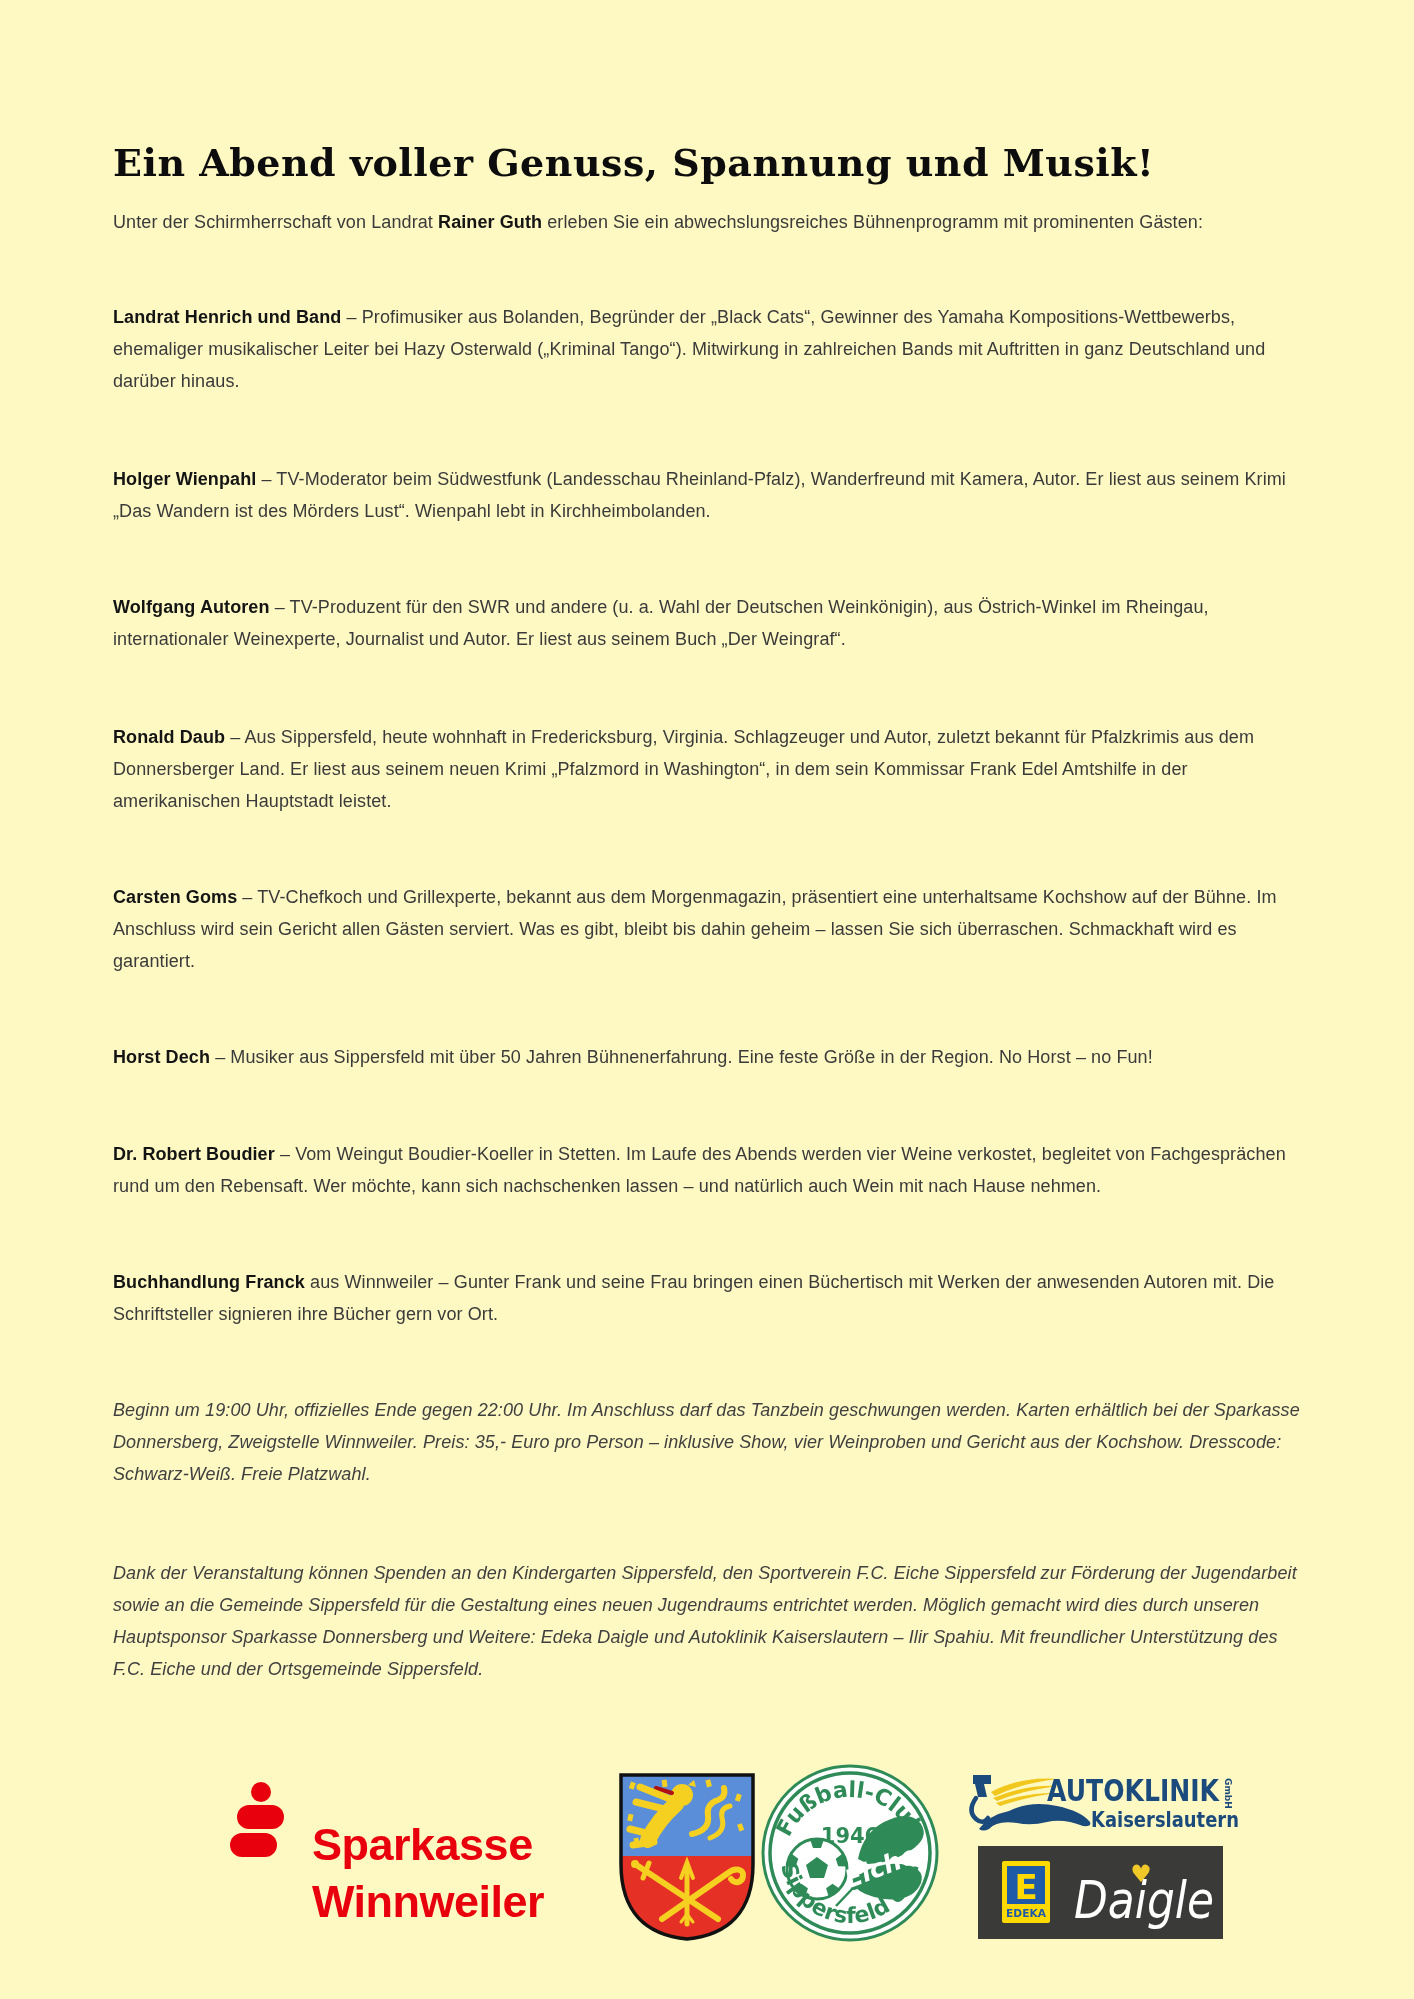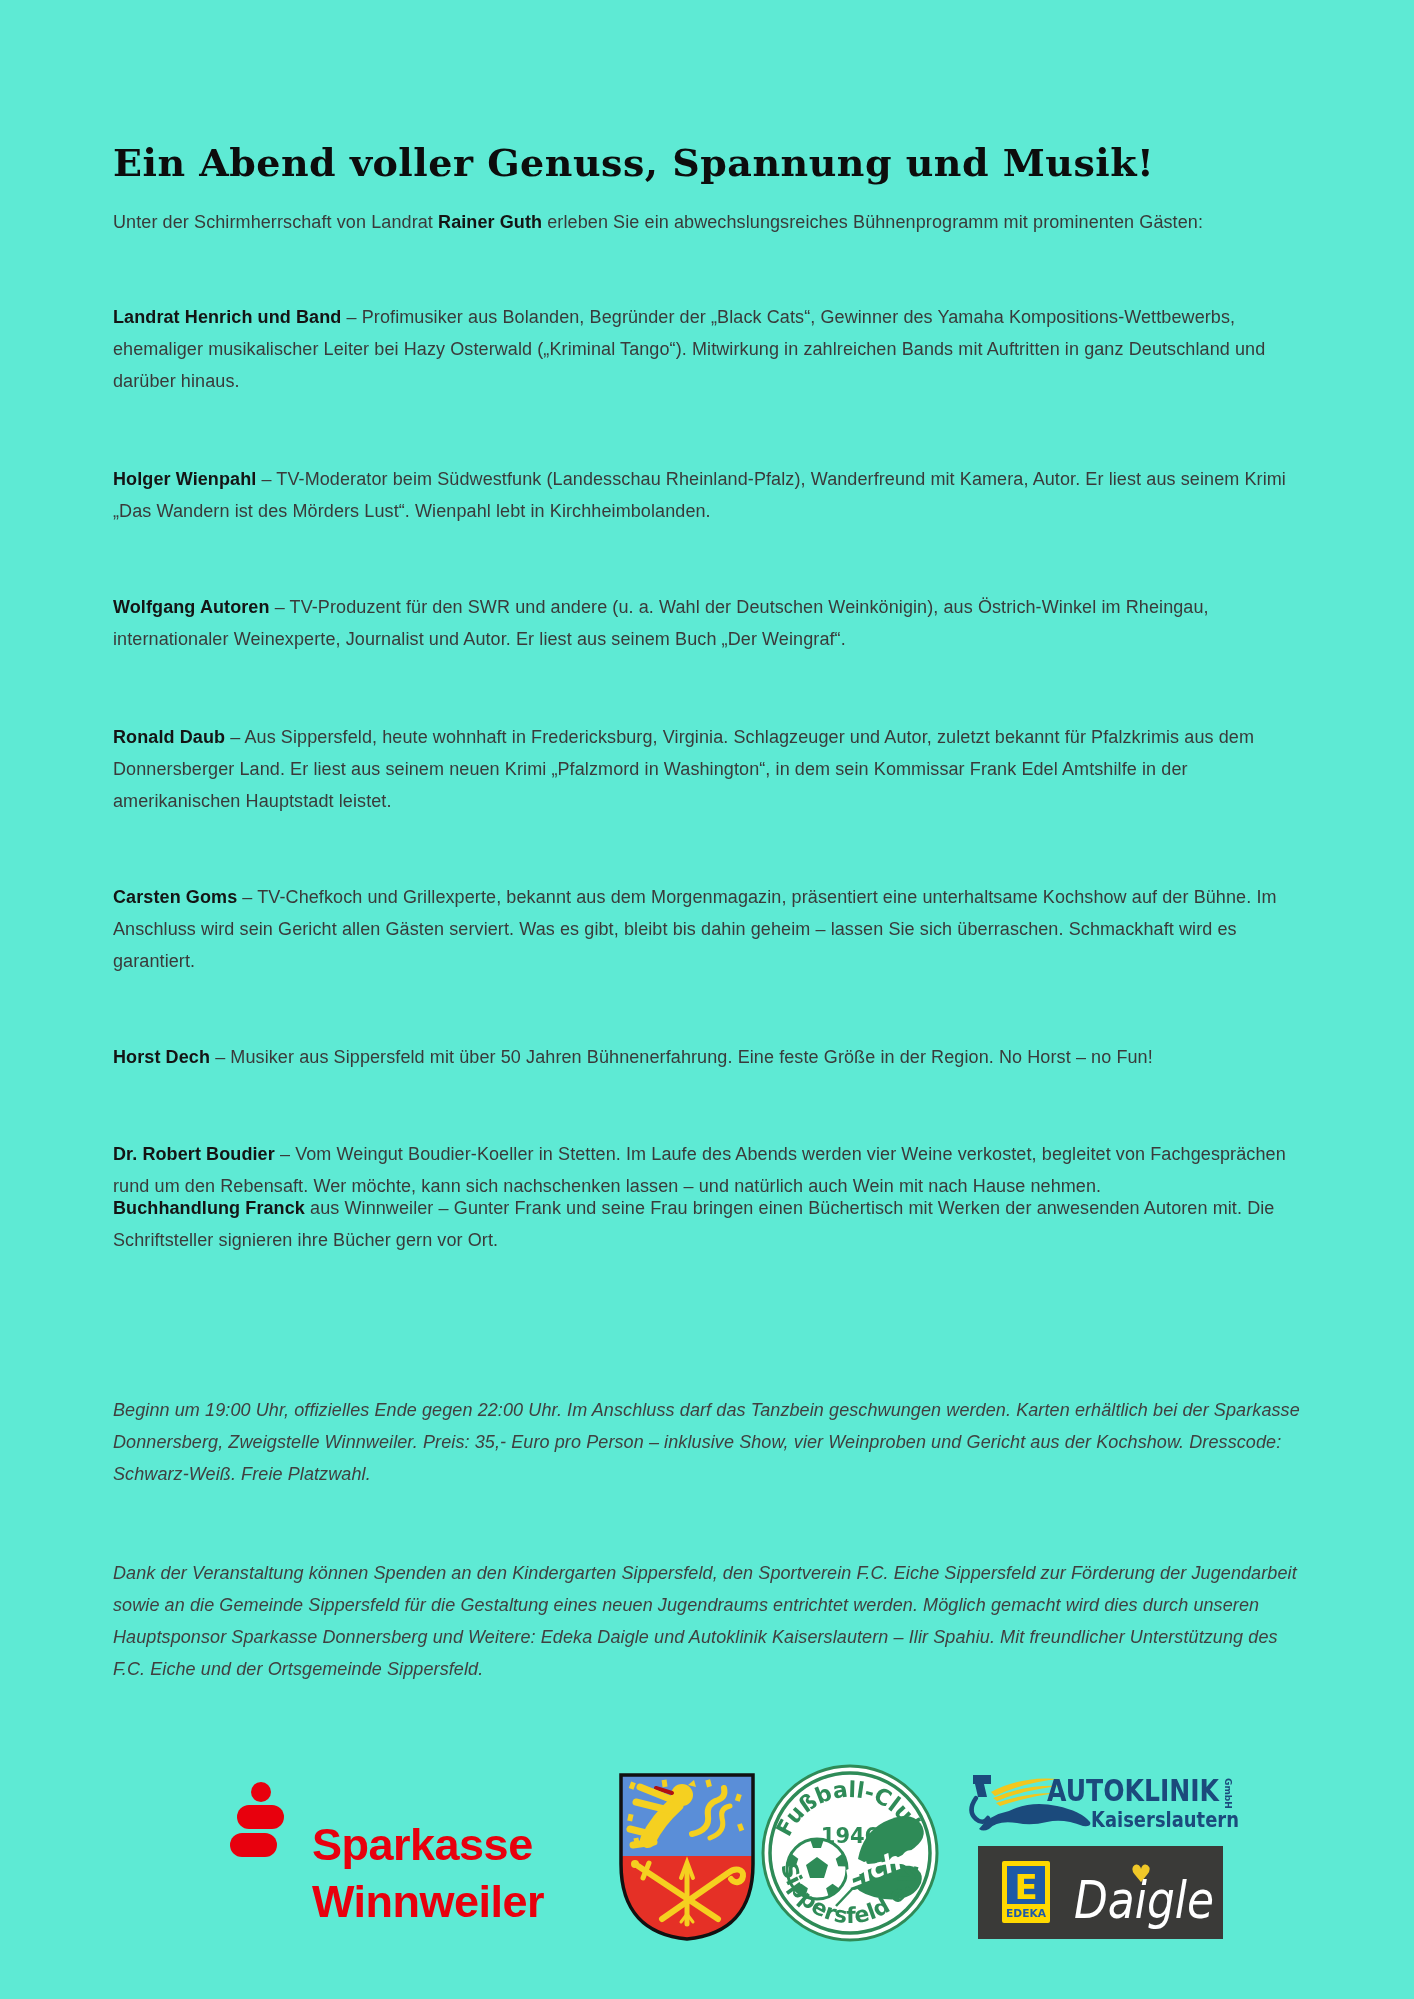--- a/index.html
+++ b/index.html
@@ -1,19 +1,19 @@
 <!DOCTYPE html>
 <html><head>
 <meta charset="utf-8">
 <style>
   html,body{margin:0;padding:0;background:#ffffff;}
   .page{
     position:relative;
     width:1414px;height:1999px;
-    background:#5eead4;
+    background:#fef9c3;
     font-family:"Liberation Sans","DejaVu Sans",sans-serif;
     color:#3a3a3a;
     overflow:hidden;
   }
   .blk{position:absolute;left:113px;width:1196px;margin:0;
        font-size:18px;line-height:32px;letter-spacing:0.1px;}
   .blk b{color:#141414;}
   h1.blk{
     font-family:"DejaVu Serif","Liberation Serif",serif;
     font-weight:bold;color:#0d0d0d;
@@ -44,21 +44,21 @@
   <p class="blk" style="top:591px"><b>Wolfgang Autoren</b><span> – TV-Produzent für den SWR und andere (u. a. Wahl der Deutschen Weinkönigin), aus Östrich-Winkel im Rheingau, internationaler Weinexperte, Journalist und Autor. Er liest aus seinem Buch „Der Weingraf“.</span></p>
 
   <p class="blk" style="top:721px"><b>Ronald Daub</b><span> – Aus Sippersfeld, heute wohnhaft in Fredericksburg, Virginia. Schlagzeuger und Autor, zuletzt bekannt für Pfalzkrimis aus dem Donnersberger Land. Er liest aus seinem neuen Krimi „Pfalzmord in Washington“, in dem sein Kommissar Frank Edel Amtshilfe in der amerikanischen Hauptstadt leistet.</span></p>
 
   <p class="blk" style="top:881px"><b>Carsten Goms</b><span> – TV-Chefkoch und Grillexperte, bekannt aus dem Morgenmagazin, präsentiert eine unterhaltsame Kochshow auf der Bühne. Im Anschluss wird sein Gericht allen Gästen serviert. Was es gibt, bleibt bis dahin geheim – lassen Sie sich überraschen. Schmackhaft wird es garantiert.</span></p>
 
   <p class="blk" style="top:1041px"><b>Horst Dech</b><span> – Musiker aus Sippersfeld mit über 50 Jahren Bühnenerfahrung. Eine feste Größe in der Region. No Horst – no Fun!</span></p>
 
   <p class="blk" style="top:1138px"><b>Dr. Robert Boudier</b><span> – Vom Weingut Boudier-Koeller in Stetten. Im Laufe des Abends werden vier Weine verkostet, begleitet von Fachgesprächen rund um den Rebensaft. Wer möchte, kann sich nachschenken lassen – und natürlich auch Wein mit nach Hause nehmen.</span></p>
 
-  <p class="blk" style="top:1192px"><b>Buchhandlung Franck</b><span> aus Winnweiler – Gunter Frank und seine Frau bringen einen Büchertisch mit Werken der anwesenden Autoren mit. Die Schriftsteller signieren ihre Bücher gern vor Ort.</span></p>
+  <p class="blk" style="top:1266px"><b>Buchhandlung Franck</b><span> aus Winnweiler – Gunter Frank und seine Frau bringen einen Büchertisch mit Werken der anwesenden Autoren mit. Die Schriftsteller signieren ihre Bücher gern vor Ort.</span></p>
 
   <p class="blk note" style="top:1394px">Beginn um 19:00 Uhr, offizielles Ende gegen 22:00 Uhr. Im Anschluss darf das Tanzbein geschwungen werden. Karten erhältlich bei der Sparkasse Donnersberg, Zweigstelle Winnweiler. Preis: 35,- Euro pro Person – inklusive Show, vier Weinproben und Gericht aus der Kochshow. Dresscode: Schwarz-Weiß. Freie Platzwahl.</p>
 
   <p class="blk note" style="top:1557px">Dank der Veranstaltung können Spenden an den Kindergarten Sippersfeld, den Sportverein F.C. Eiche Sippersfeld zur Förderung der Jugendarbeit sowie an die Gemeinde Sippersfeld für die Gestaltung eines neuen Jugendraums entrichtet werden. Möglich gemacht wird dies durch unseren Hauptsponsor Sparkasse Donnersberg und Weitere:  Edeka Daigle und Autoklinik Kaiserslautern – Ilir Spahiu. Mit freundlicher Unterstützung des F.C. Eiche und der Ortsgemeinde Sippersfeld.</p>
 
   <div class="logos">
 
     <div class="logo spk" style="left:228px;top:1782px;justify-content:space-between;">
       <svg width="58" height="78" viewBox="0 0 58 78">
         <circle cx="33" cy="10" r="10" fill="#e8000d"></circle>

